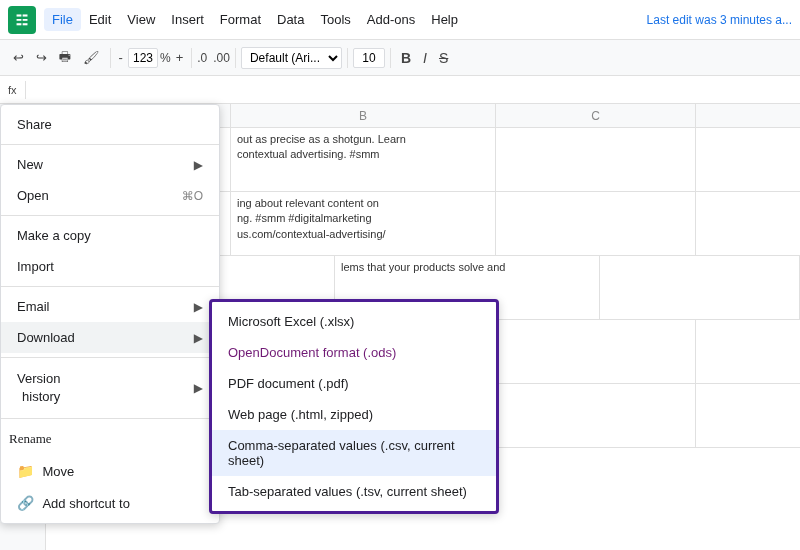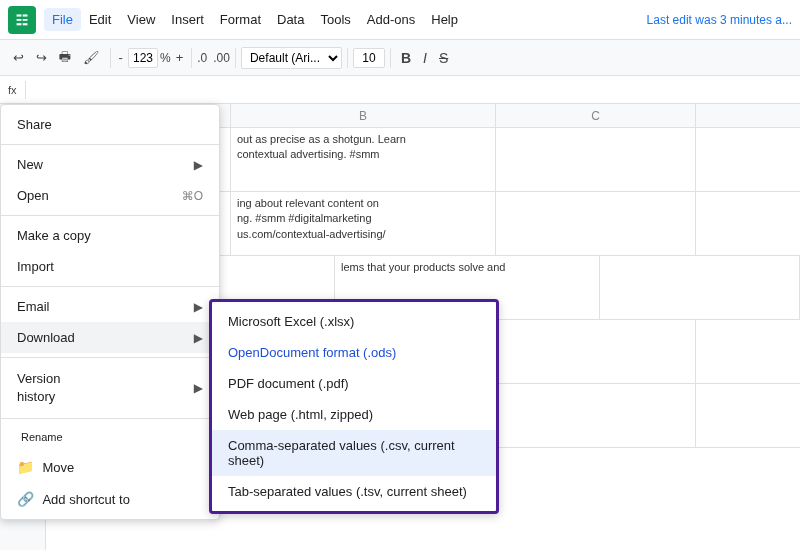--- a/index.html
+++ b/index.html
@@ -139,48 +139,48 @@
       <span style="color:#555;font-size:12px;">▶</span>
     </div>
 
     <div style="padding:8px 16px;cursor:pointer;font-size:13px;color:#202124;display:flex;justify-content:space-between;align-items:center;background:#f1f3f4;">
       <span>Download</span>
       <span style="color:#555;font-size:12px;">▶</span>
     </div>
 
     <div style="height:1px;background:#e0e0e0;margin:4px 0;"></div>
 
-    <div style="padding:8px 16px;cursor:pointer;font-size:13px;color:#202124;display:flex;justify-content:space-between;align-items:center;">
+    <div style="padding:8px 16px;cursor:pointer;font-size:13px;color:#202124;display:flex;justify-content:space-between;align-items:center;text-align:right;">
       <span style="line-height:1.4;">Version<br>history</span>
       <span style="color:#555;font-size:12px;">▶</span>
     </div>
 
     <div style="height:1px;background:#e0e0e0;margin:4px 0;"></div>
 
-    <div style="padding:8px 20px;cursor:pointer;font-size:11px;color:#202124;">
+    <div style="padding:8px 8px;cursor:pointer;font-size:13px;color:#202124;font-family:Liberation Serif, serif;">
       <span>Rename</span>
     </div>
 
     <div style="padding:8px 16px;cursor:pointer;font-size:13px;color:#202124;display:flex;align-items:center;gap:8px;">
       <span style="font-size:14px;">📁</span>
       <span>Move</span>
     </div>
 
     <div style="padding:8px 16px;cursor:pointer;font-size:13px;color:#202124;display:flex;align-items:center;gap:8px;">
       <span style="font-size:14px;">🔗</span>
       <span>Add shortcut to</span>
     </div>
   </div>
 
   <div style="position:absolute;left:209px;top:195px;width:290px;background:#fff;border:3px solid #4c1d95;box-shadow:0 2px 10px rgba(0,0,0,0.2);border-radius:4px;z-index:101;padding:4px 0;">
 
     <div style="padding:8px 16px;cursor:pointer;font-size:13px;color:#202124;">
       <span>Microsoft Excel (.xlsx)</span>
     </div>
-    <div style="padding:8px 16px;cursor:pointer;font-size:13px;color:#1d4ed8;">
+    <div style="padding:8px 16px;cursor:pointer;font-size:13px;color:#701a75;">
       <span>OpenDocument format (.ods)</span>
     </div>
     <div style="padding:8px 16px;cursor:pointer;font-size:13px;color:#202124;">
       <span>PDF document (.pdf)</span>
     </div>
     <div style="padding:8px 16px;cursor:pointer;font-size:13px;color:#202124;">
       <span>Web page (.html, zipped)</span>
     </div>
     <div style="padding:8px 16px;cursor:pointer;font-size:13px;color:#202124;background:#e8f0fe;">
       <span>Comma-separated values (.csv, current sheet)</span>

